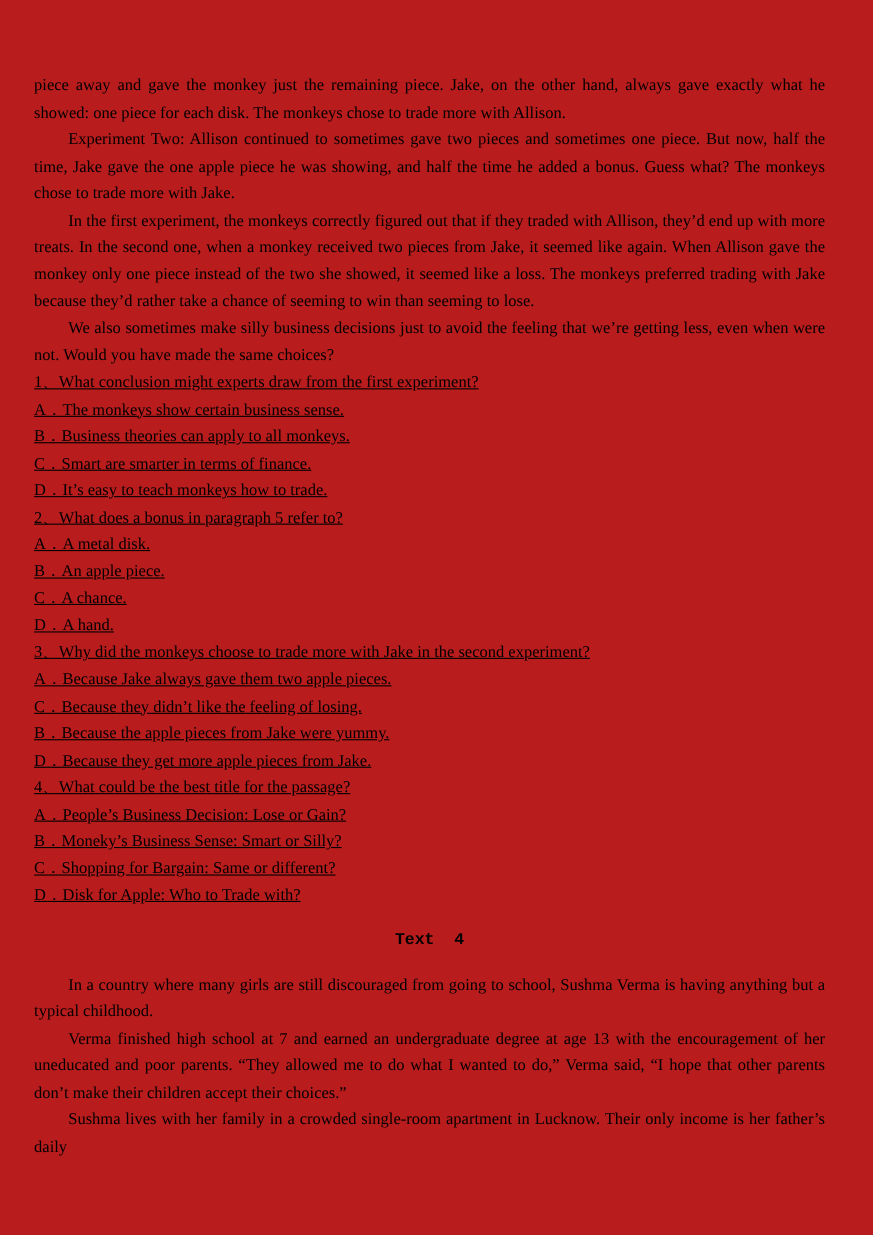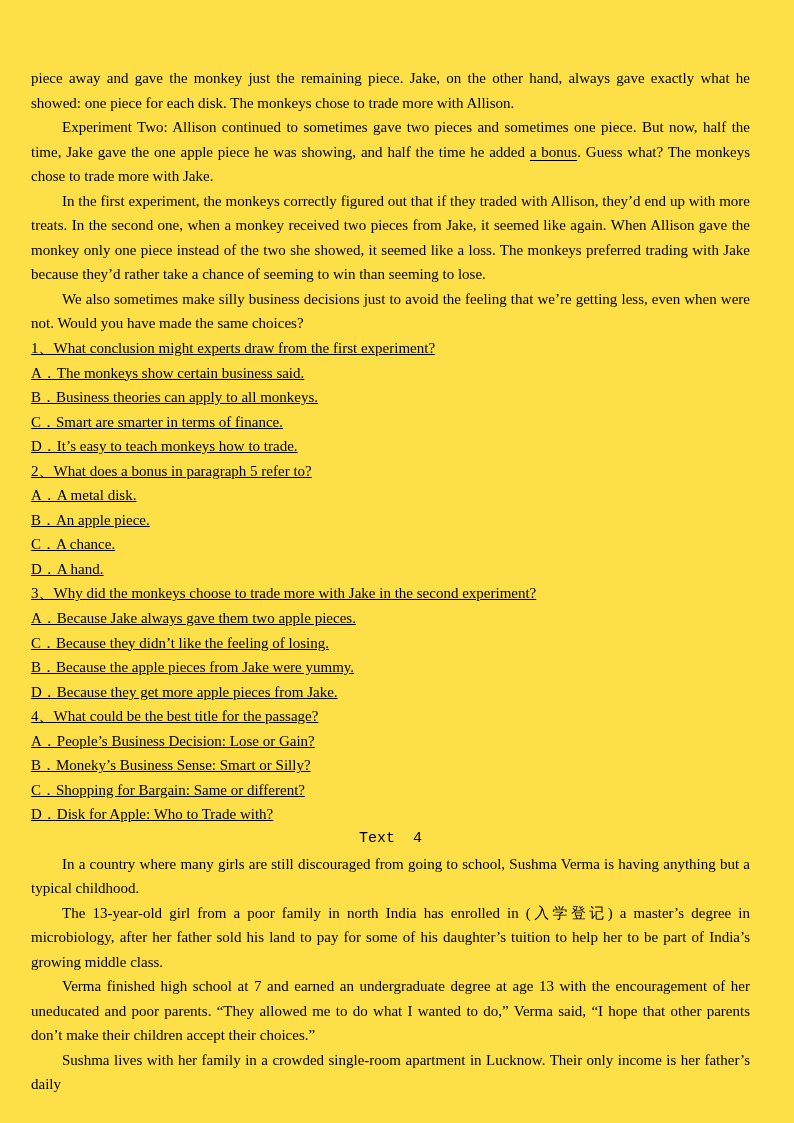--- a/index.html
+++ b/index.html
@@ -5,72 +5,71 @@
   html, body {
     margin: 0;
     padding: 0;
     background: #e8e8e8;
   }
   .page {
     position: relative;
     width: 794px;
     height: 1123px;
     margin: 0 auto;
-    background: #fde047;
+    background: #b91c1c;
     box-sizing: border-box;
     padding: 66px 44px 0 31px;
     font-family: "Liberation Serif", "DejaVu Serif", serif;
     font-size: 15px;
     line-height: 24.55px;
     color: #000000;
     overflow: hidden;
   }
   .para {
     margin: 0;
     text-align: justify;
     text-align-last: left;
   }
   .para.indent {
     text-indent: 31px;
   }
   .underlined {
-    text-decoration: underline;
     text-underline-offset: 3px;
   }
   .q-line {
     margin: 0;
     text-align: left;
     text-decoration: underline;
   }
   .text4-heading {
-    margin: 0;
+    margin: 16px;
     text-align: center;
     font-family: "Liberation Mono", "DejaVu Sans Mono", monospace;
     font-size: 15px;
-    font-weight: normal;
+    font-weight: bold;
     line-height: 24.55px;
     white-space: pre;
   }
 </style>
 </head>
 <body>
 
 <div class="page">
 
   <p class="para">piece away and gave the monkey just the remaining piece. Jake, on the other hand, always gave exactly what he showed: one piece for each disk. The monkeys chose to trade more with Allison.</p>
 
   <p class="para indent"><span>Experiment Two: Allison continued to sometimes gave two pieces and sometimes one piece. But now, half the time, Jake gave the one apple piece he was showing, and half the time he added </span><span class="underlined">a bonus</span><span>. Guess what? The monkeys chose to trade more with Jake.</span></p>
 
   <p class="para indent">In the first experiment, the monkeys correctly figured out that if they traded with Allison, they’d end up with more treats. In the second one, when a monkey received two pieces from Jake, it seemed like again. When Allison gave the monkey only one piece instead of the two she showed, it seemed like a loss. The monkeys preferred trading with Jake because they’d rather take a chance of seeming to win than seeming to lose.</p>
 
   <p class="para indent">We also sometimes make silly business decisions just to avoid the feeling that we’re getting less, even when were not. Would you have made the same choices?</p>
 
   <div>
     <p class="q-line">1、What conclusion might experts draw from the first experiment?</p>
-    <p class="q-line">A．The monkeys show certain business said.</p>
+    <p class="q-line">A．The monkeys show certain business sense.</p>
     <p class="q-line">B．Business theories can apply to all monkeys.</p>
     <p class="q-line">C．Smart are smarter in terms of finance.</p>
     <p class="q-line">D．It’s easy to teach monkeys how to trade.</p>
   </div>
 
   <div>
     <p class="q-line">2、What does a bonus in paragraph 5 refer to?</p>
     <p class="q-line">A．A metal disk.</p>
     <p class="q-line">B．An apple piece.</p>
     <p class="q-line">C．A chance.</p>
@@ -90,19 +89,18 @@
     <p class="q-line">A．People’s Business Decision: Lose or Gain?</p>
     <p class="q-line">B．Moneky’s Business Sense: Smart or Silly?</p>
     <p class="q-line">C．Shopping for Bargain: Same or different?</p>
     <p class="q-line">D．Disk for Apple: Who to Trade with?</p>
   </div>
 
   <h3 class="text4-heading">Text  4</h3>
 
   <p class="para indent">In a country where many girls are still discouraged from going to school, Sushma Verma is having anything but a typical childhood.</p>
 
-  <p class="para indent">The 13-year-old girl from a poor family in north India has enrolled in (入学登记) a master’s degree in microbiology, after her father sold his land to pay for some of his daughter’s tuition to help her to be part of India’s growing middle class.</p>
 
   <p class="para indent">Verma finished high school at 7 and earned an undergraduate degree at age 13 with the encouragement of her uneducated and poor parents. “They allowed me to do what I wanted to do,” Verma said, “I hope that other parents don’t make their children accept their choices.”</p>
 
   <p class="para indent">Sushma lives with her family in a crowded single-room apartment in Lucknow. Their only income is her father’s daily</p>
 
 </div>
 
 </body></html>

